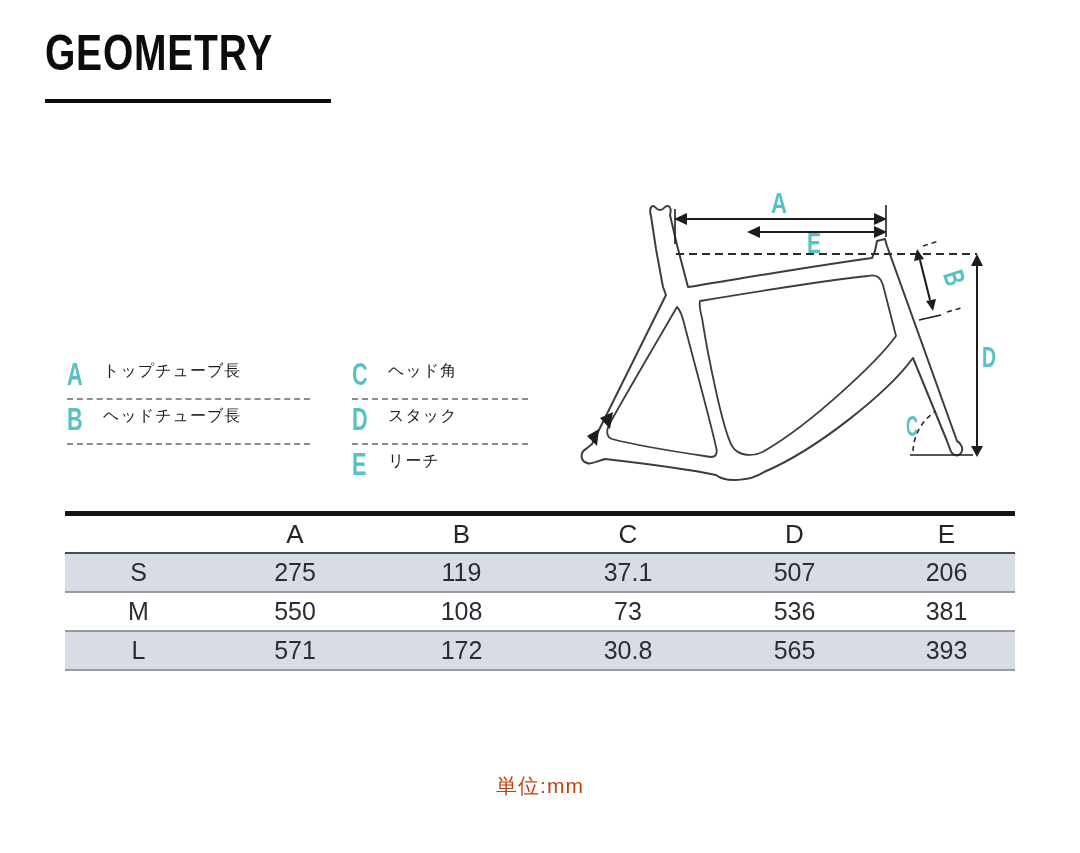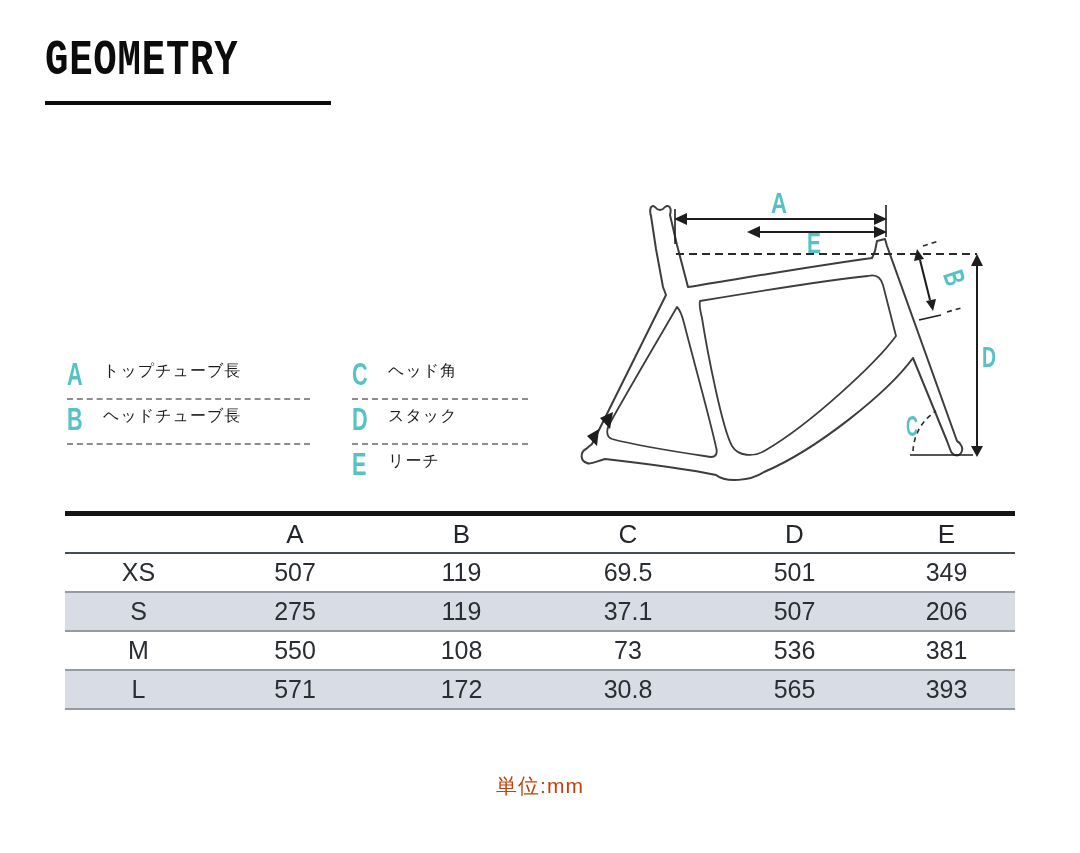--- a/index.html
+++ b/index.html
@@ -4,22 +4,22 @@
 <style>
   html,body { margin:0; padding:0; }
   body {
     width:1080px; height:853px; position:relative; overflow:hidden;
     background:#ffffff; color:#1b1b1b;
     font-family:"Liberation Sans", sans-serif;
   }
 
   
   .title-wrap {
-    position:absolute; left:45px; top:36px;
-    border-bottom:4px solid #0c0c0c; width:286px; padding-bottom:15px;font-family:Liberation Mono, monospace;
+    position:absolute; left:45px; top:28px;
+    border-bottom:4px solid #0c0c0c; width:286px; padding-bottom:21px;
   }
   .title-text {
     display:inline-block; font-size:50px; font-weight:700; line-height:1;
     letter-spacing:1px; color:#0c0c0c;
     transform:scaleX(0.78); transform-origin:0 50%; white-space:nowrap;
   }
 
   
   .legend-col { position:absolute; }
   #legend-col-1 { left:67px;  top:355px; width:243px; }
@@ -201,28 +201,20 @@
   </colgroup>
   <tbody>
     <tr class="letters-row">
       <td></td>
       <td>A</td>
       <td>B</td>
       <td>C</td>
       <td>D</td>
       <td>E</td>
     </tr>
-    <tr class="data-row">
-      <td>XS</td>
-      <td>507</td>
-      <td>119</td>
-      <td>69.5</td>
-      <td>501</td>
-      <td>349</td>
-    </tr>
     <tr class="data-row alt">
       <td>S</td>
       <td>275</td>
       <td>119</td>
       <td>37.1</td>
       <td>507</td>
       <td>206</td>
     </tr>
     <tr class="data-row">
       <td>M</td>

